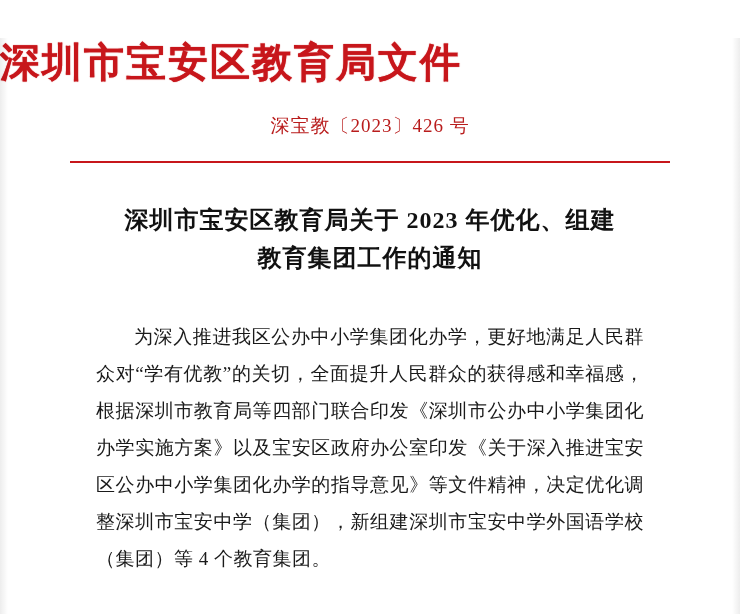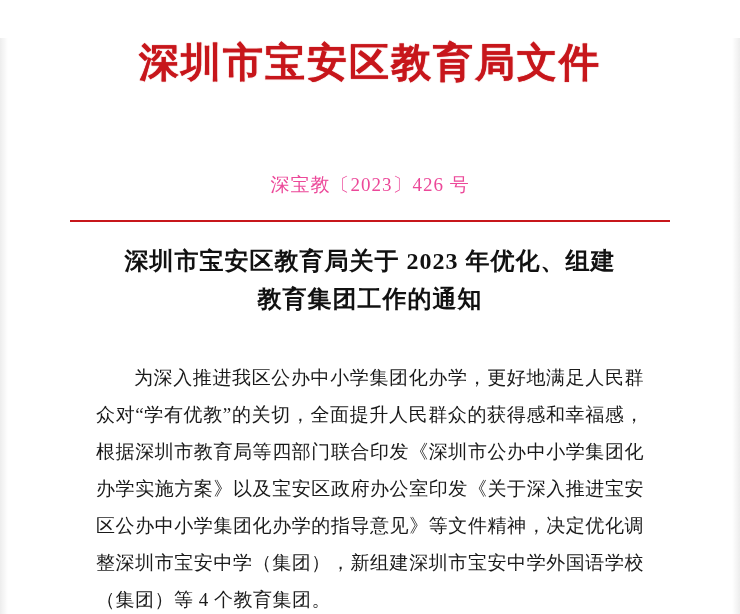--- a/index.html
+++ b/index.html
@@ -15,49 +15,48 @@
     position: relative;
   }
   .page {
     position: relative;
     width: 740px;
     height: 614px;
     background: #ffffff;
     box-sizing: border-box;
   }
   .doc-title {
-    text-align: center;
     color: #c7161b;
     font-weight: bold;
     font-size: 40px;
     letter-spacing: 2px;
     margin-top: 38px;
     line-height: 1.25;
     font-family: "Liberation Serif", "DejaVu Serif", serif;
     text-shadow: 0 0 1px #c7161b;
   }
   .doc-number {
     text-align: center;
     font-size: 19px;
-    color: #ec4899;
-    margin-top: 84px;
+    color: #b91c1c;
+    margin-top: 25px;
     letter-spacing: 1px;
   }
   .red-rule {
     width: 600px;
     height: 2px;
     background: #c7161b;
     margin: 22px auto 0 auto;
   }
   .subject {
     text-align: center;
     font-weight: bold;
     font-size: 24px;
     color: #111111;
-    margin: 20px auto 0 auto;
+    margin: 38px auto 0 auto;
     width: 560px;
     line-height: 1.6;
     letter-spacing: 1px;
   }
   .body-text {
     width: 548px;
     margin: 40px auto 0 auto;
     font-size: 19px;
     color: #1a1a1a;
     line-height: 1.95;

